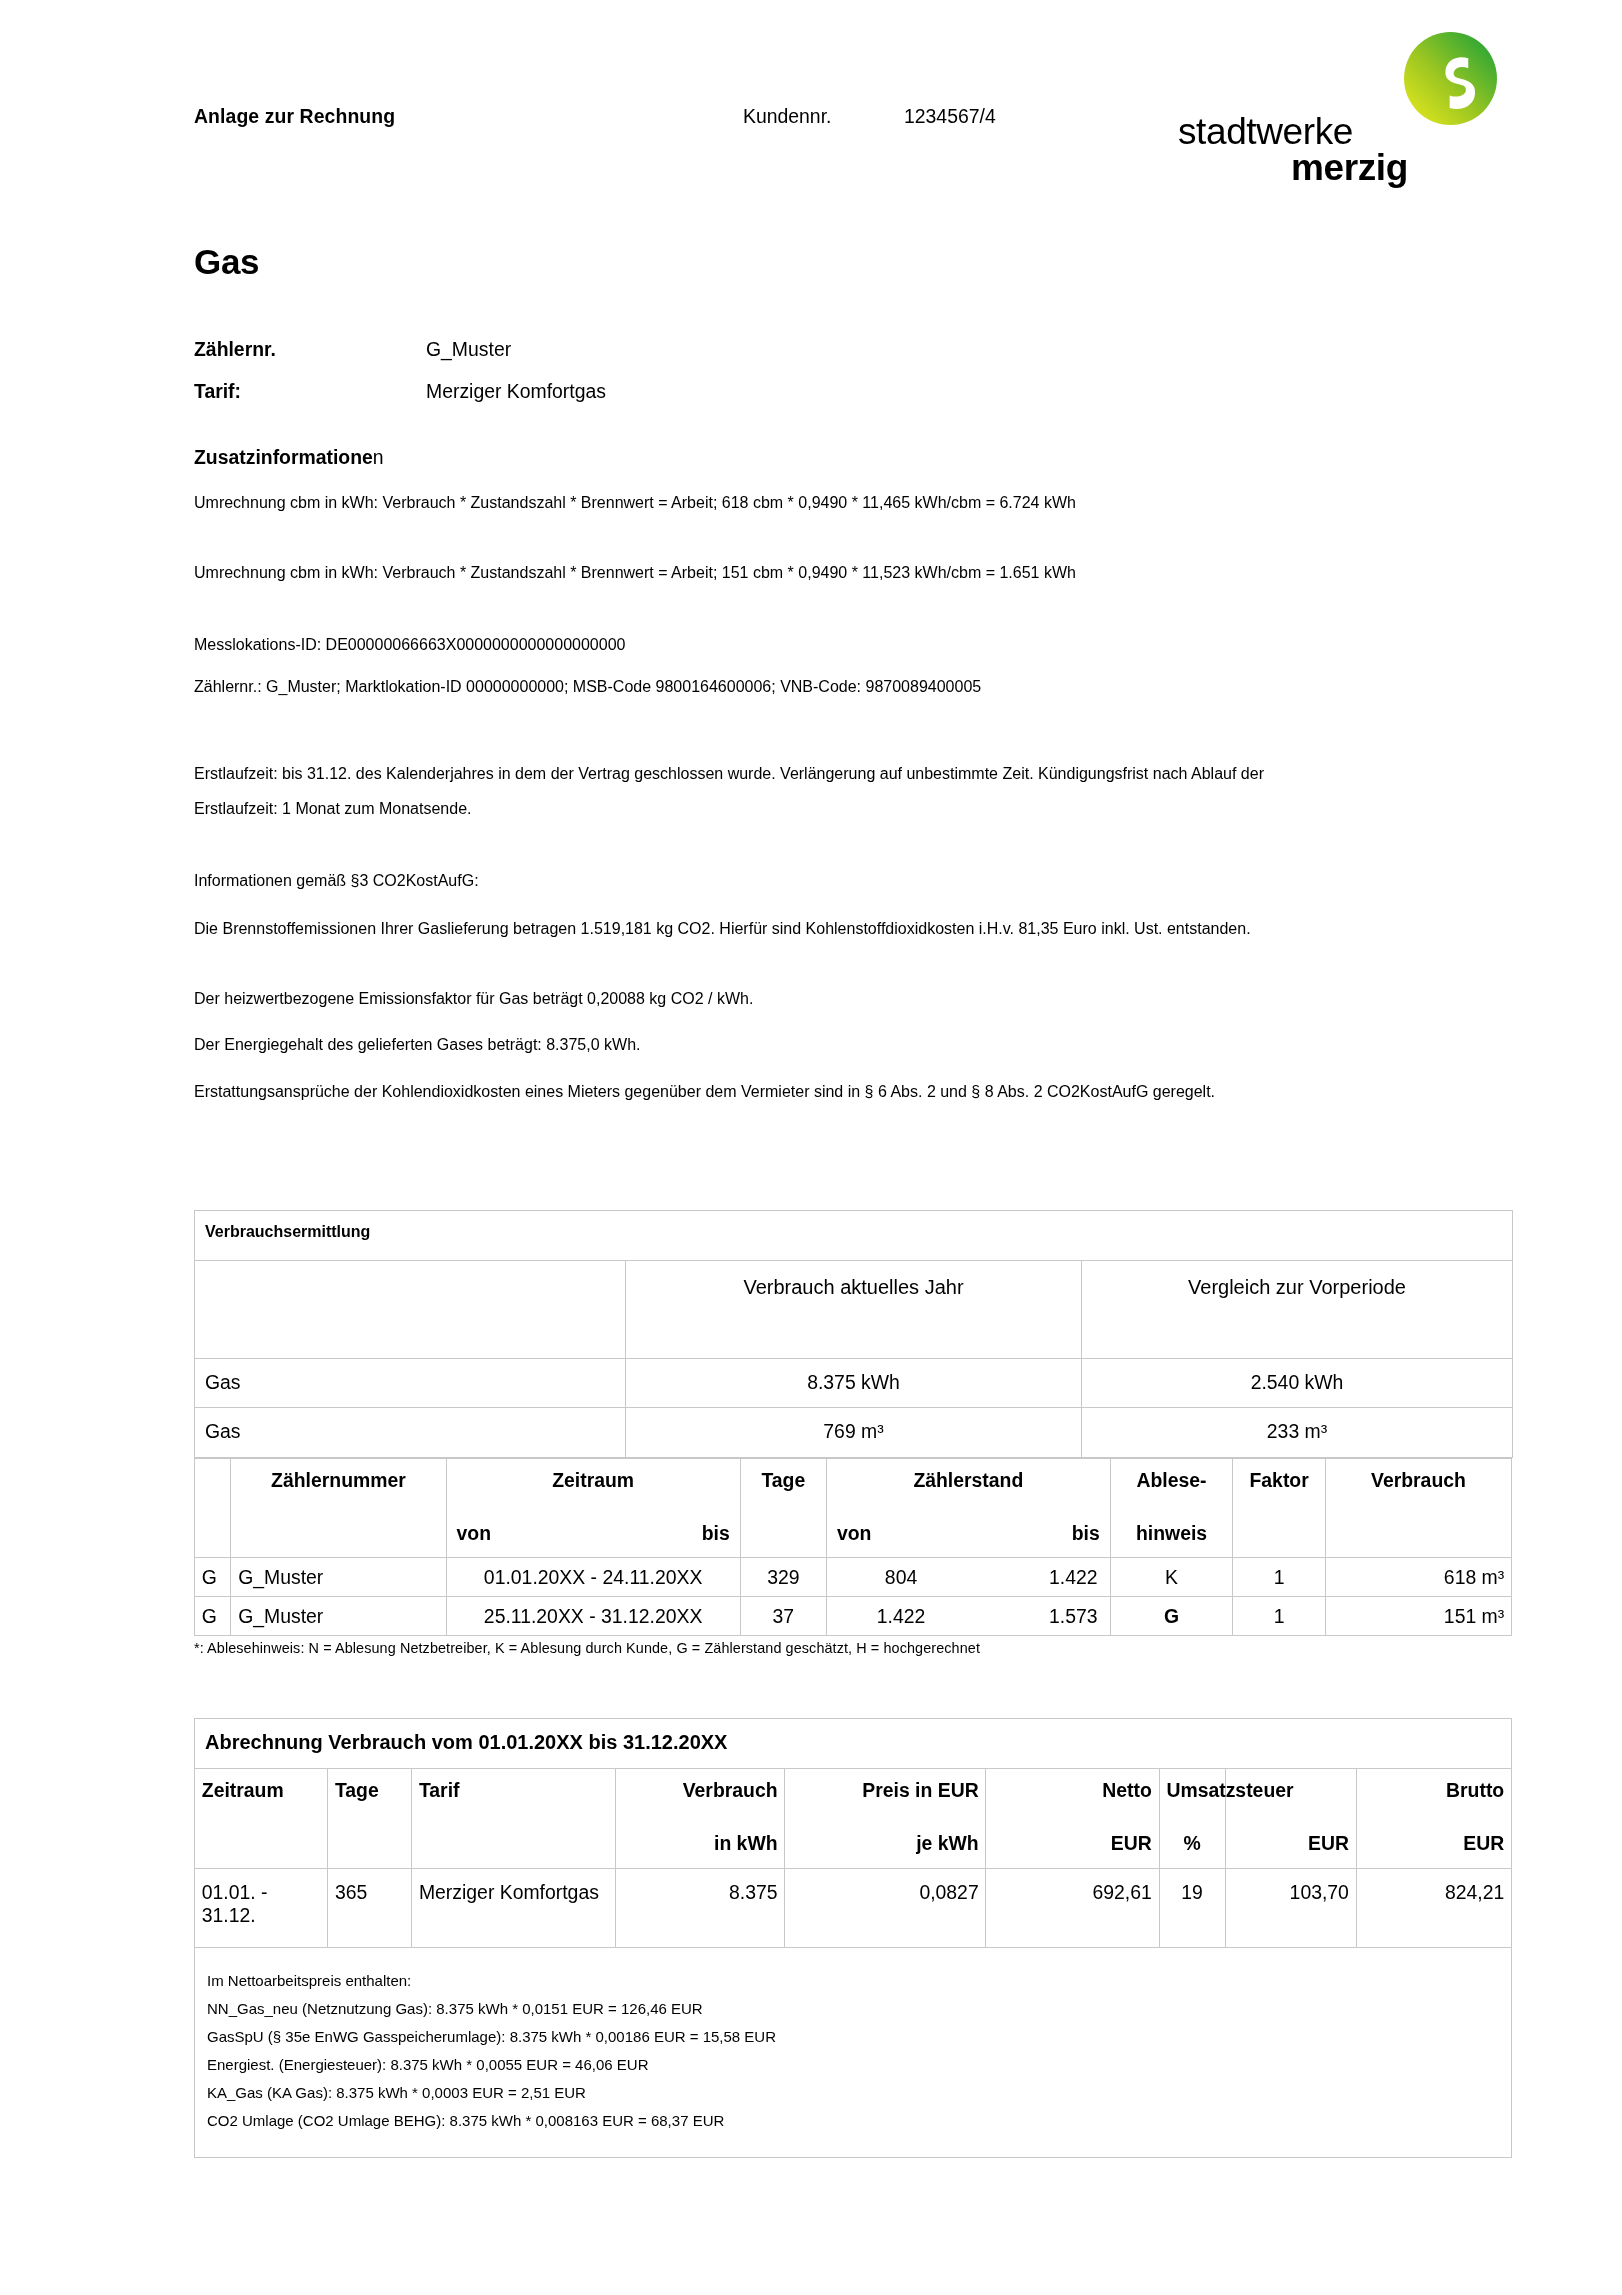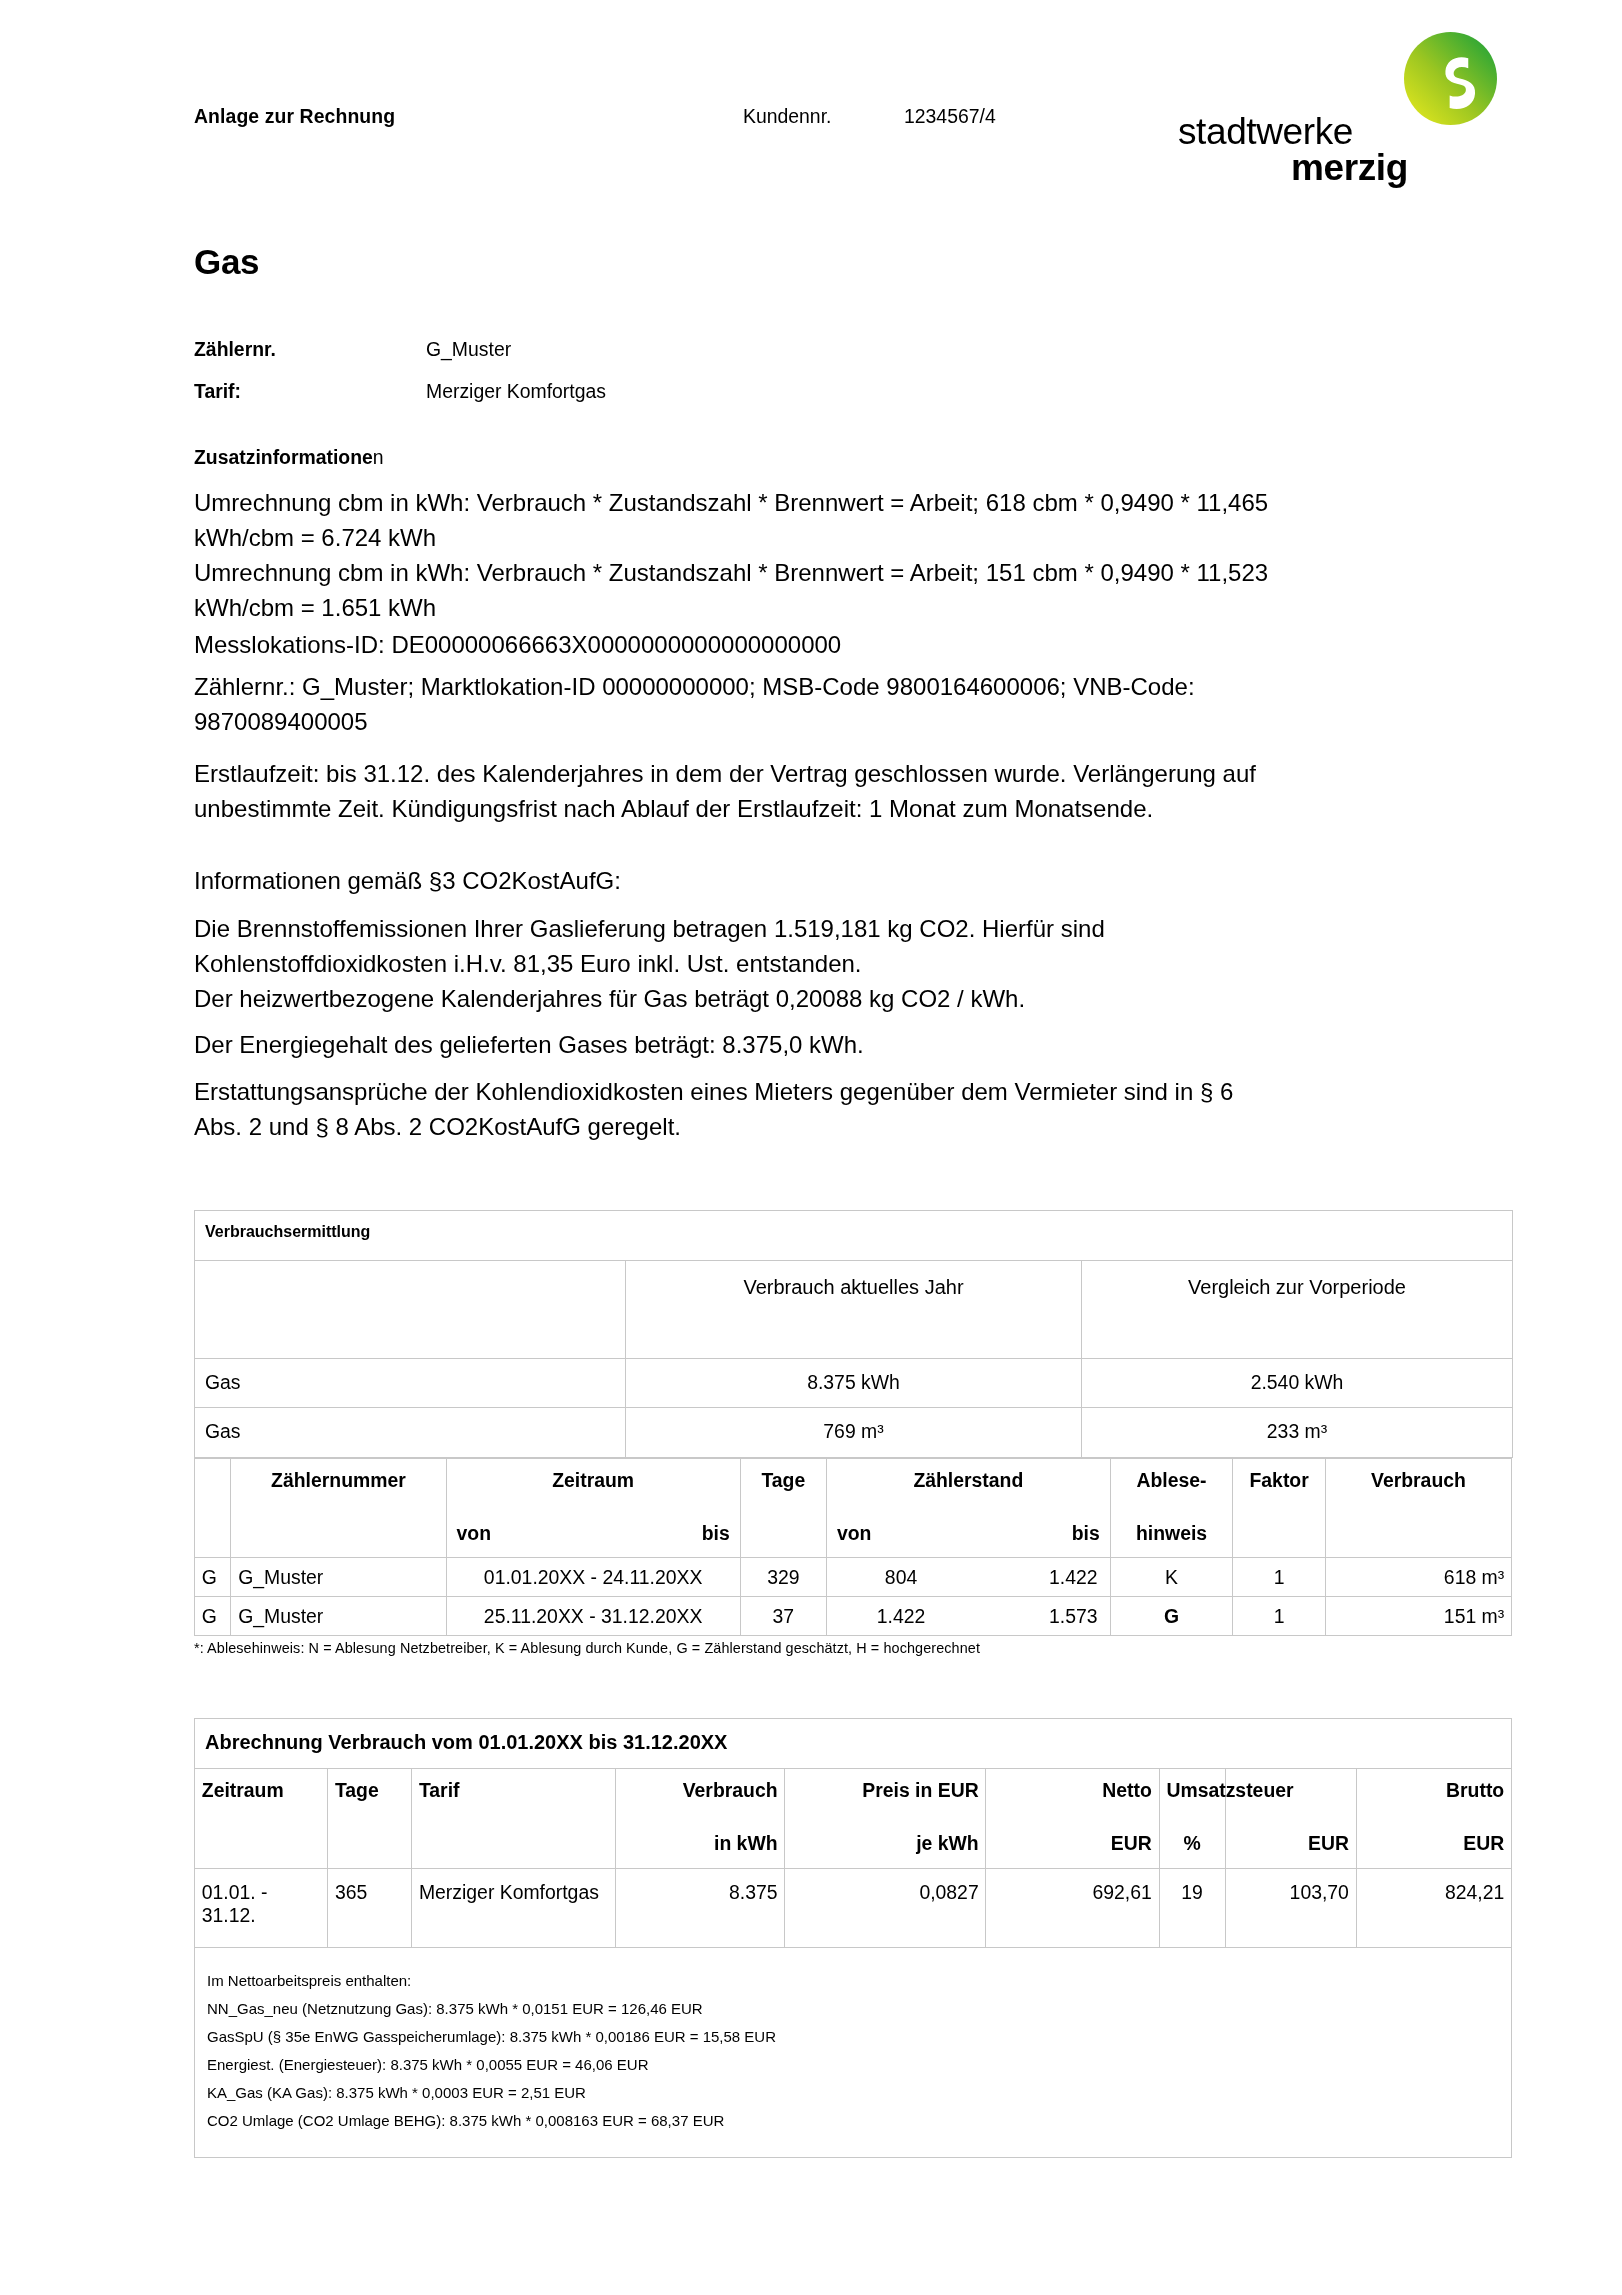--- a/index.html
+++ b/index.html
@@ -128,21 +128,21 @@
     top: 446px;
     font-size: 19.4px;
   }
   .zusatz-head b { font-weight: bold; }
   .zusatz-head span.tail { font-weight: 400; }
 
   .para {
     position: absolute;
     left: 0;
     width: 1080px;
-    font-size: 24px;
+    font-size: 16px;
     line-height: 35px;
   }
 
   
   .tbl {
     position: absolute;
     left: 0;
     border-collapse: collapse;
     width: 1318px;
     font-size: 19.4px;
@@ -304,21 +304,21 @@
       <b>Zusatzinformatione</b><span class="tail">n</span>
     </div>
 
     <div class="para" style="top:485px;">Umrechnung cbm in kWh: Verbrauch * Zustandszahl * Brennwert = Arbeit; 618 cbm * 0,9490 * 11,465 kWh/cbm = 6.724 kWh</div>
     <div class="para" style="top:555px;">Umrechnung cbm in kWh: Verbrauch * Zustandszahl * Brennwert = Arbeit; 151 cbm * 0,9490 * 11,523 kWh/cbm = 1.651 kWh</div>
     <div class="para" style="top:627px;">Messlokations-ID: DE00000066663X0000000000000000000</div>
     <div class="para" style="top:669px;">Zählernr.: G_Muster; Marktlokation-ID 00000000000; MSB-Code 9800164600006; VNB-Code: 9870089400005</div>
     <div class="para" style="top:756px;">Erstlaufzeit: bis 31.12. des Kalenderjahres in dem der Vertrag geschlossen wurde. Verlängerung auf unbestimmte Zeit. Kündigungsfrist nach Ablauf der Erstlaufzeit: 1 Monat zum Monatsende.</div>
     <div class="para" style="top:863px;">Informationen gemäß §3 CO2KostAufG:</div>
     <div class="para" style="top:911px;">Die Brennstoffemissionen Ihrer Gaslieferung betragen 1.519,181 kg CO2. Hierfür sind Kohlenstoffdioxidkosten i.H.v. 81,35 Euro inkl. Ust. entstanden.</div>
-    <div class="para" style="top:981px;">Der heizwertbezogene Kalenderjahres für Gas beträgt 0,20088 kg CO2 / kWh.</div>
+    <div class="para" style="top:981px;">Der heizwertbezogene Emissionsfaktor für Gas beträgt 0,20088 kg CO2 / kWh.</div>
     <div class="para" style="top:1027px;">Der Energiegehalt des gelieferten Gases beträgt: 8.375,0 kWh.</div>
     <div class="para" style="top:1074px;">Erstattungsansprüche der Kohlendioxidkosten eines Mieters gegenüber dem Vermieter sind in § 6 Abs. 2 und § 8 Abs. 2 CO2KostAufG geregelt.</div>
 
     <table class="tbl" id="tbl-verbrauchsermittlung">
       <colgroup>
         <col style="width:431px;">
         <col style="width:456px;">
         <col style="width:431px;">
       </colgroup>
       <tbody>

